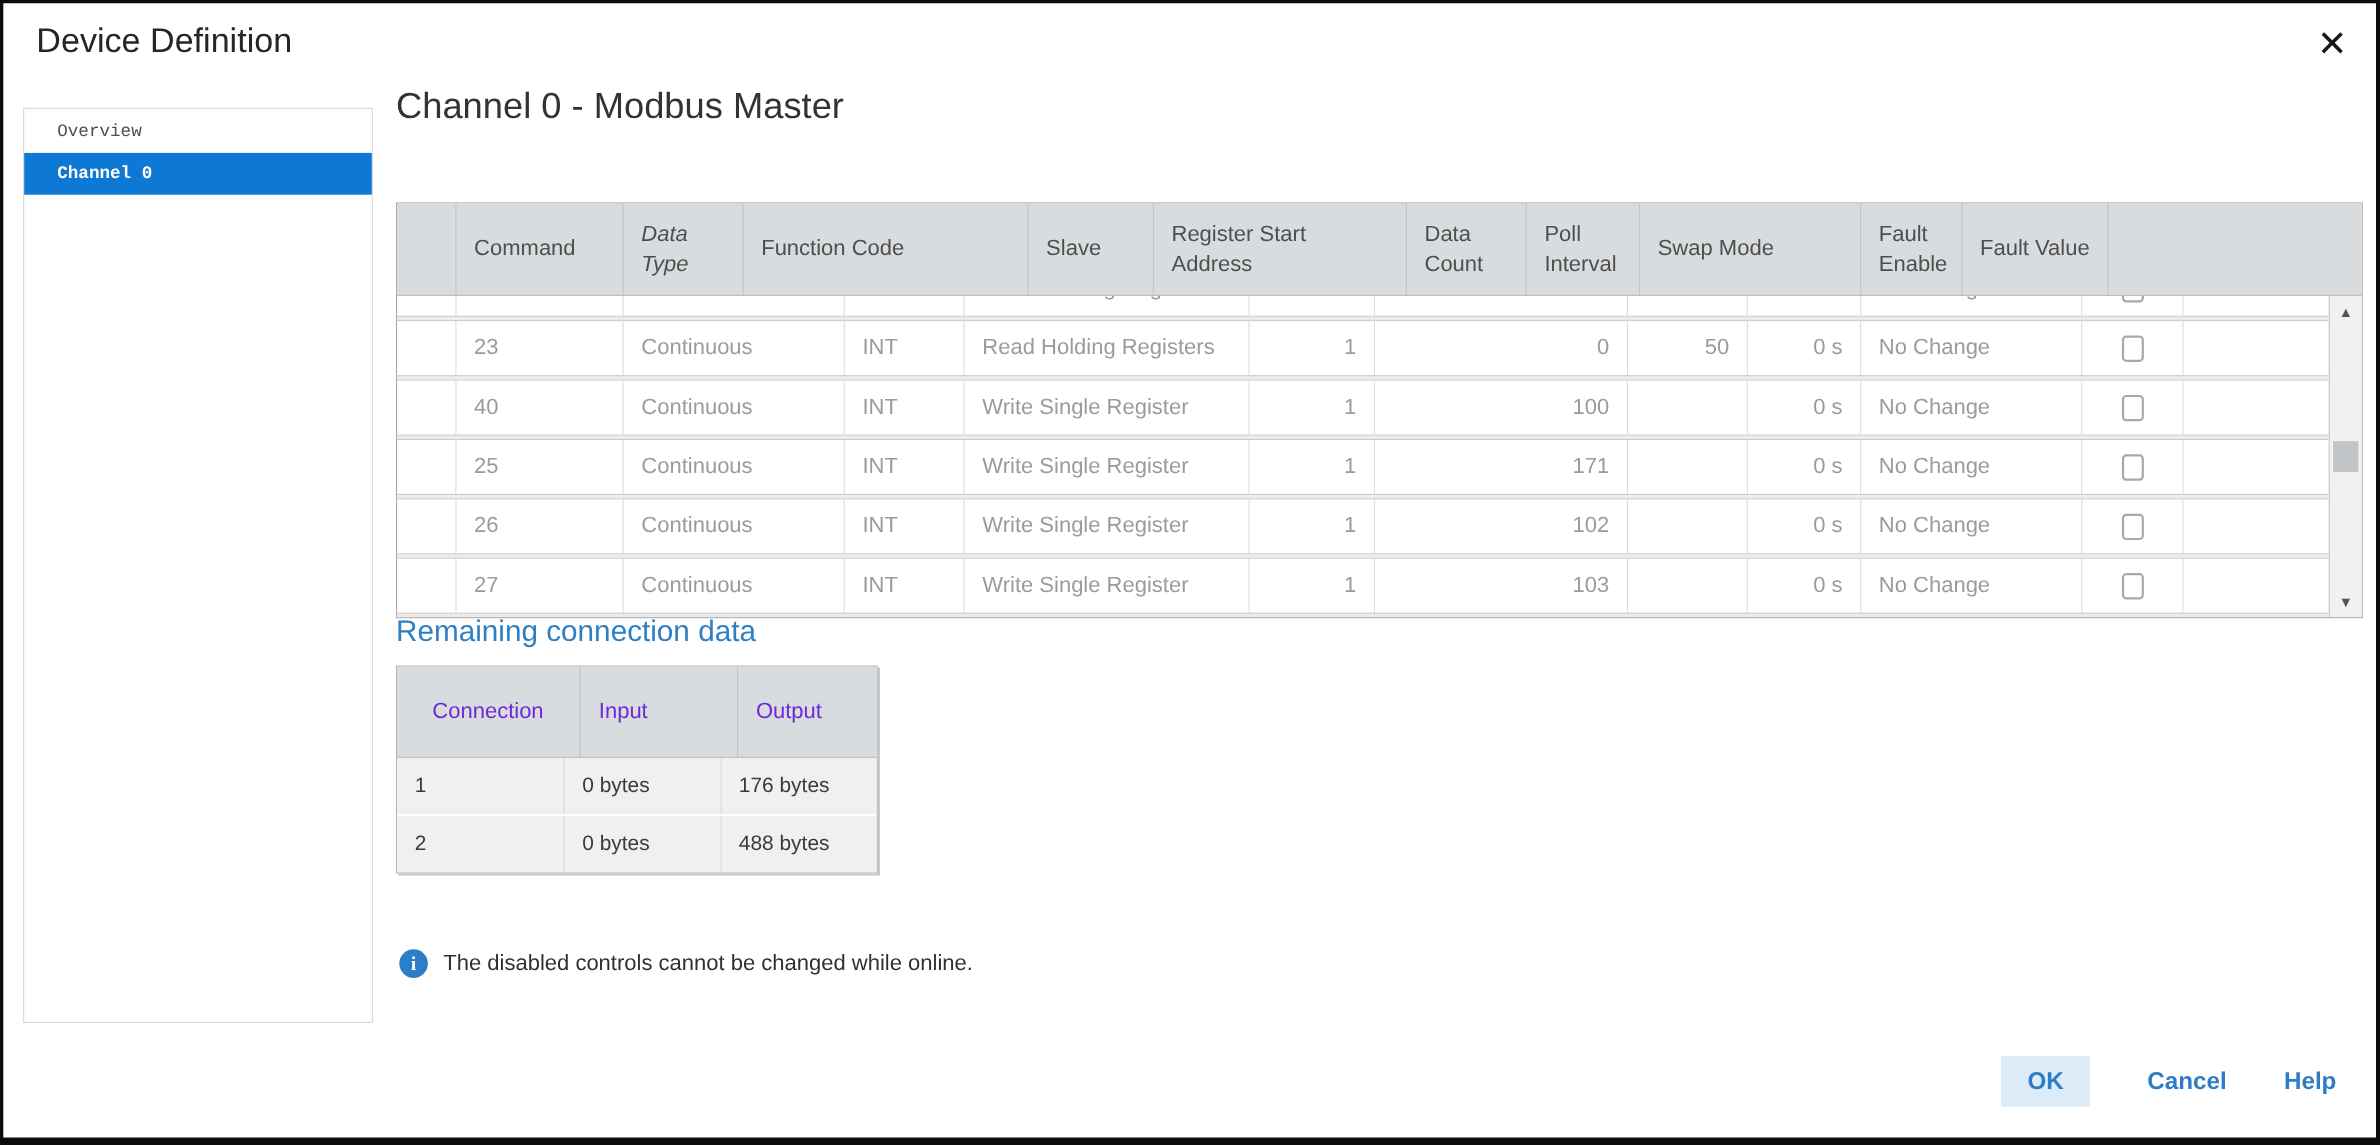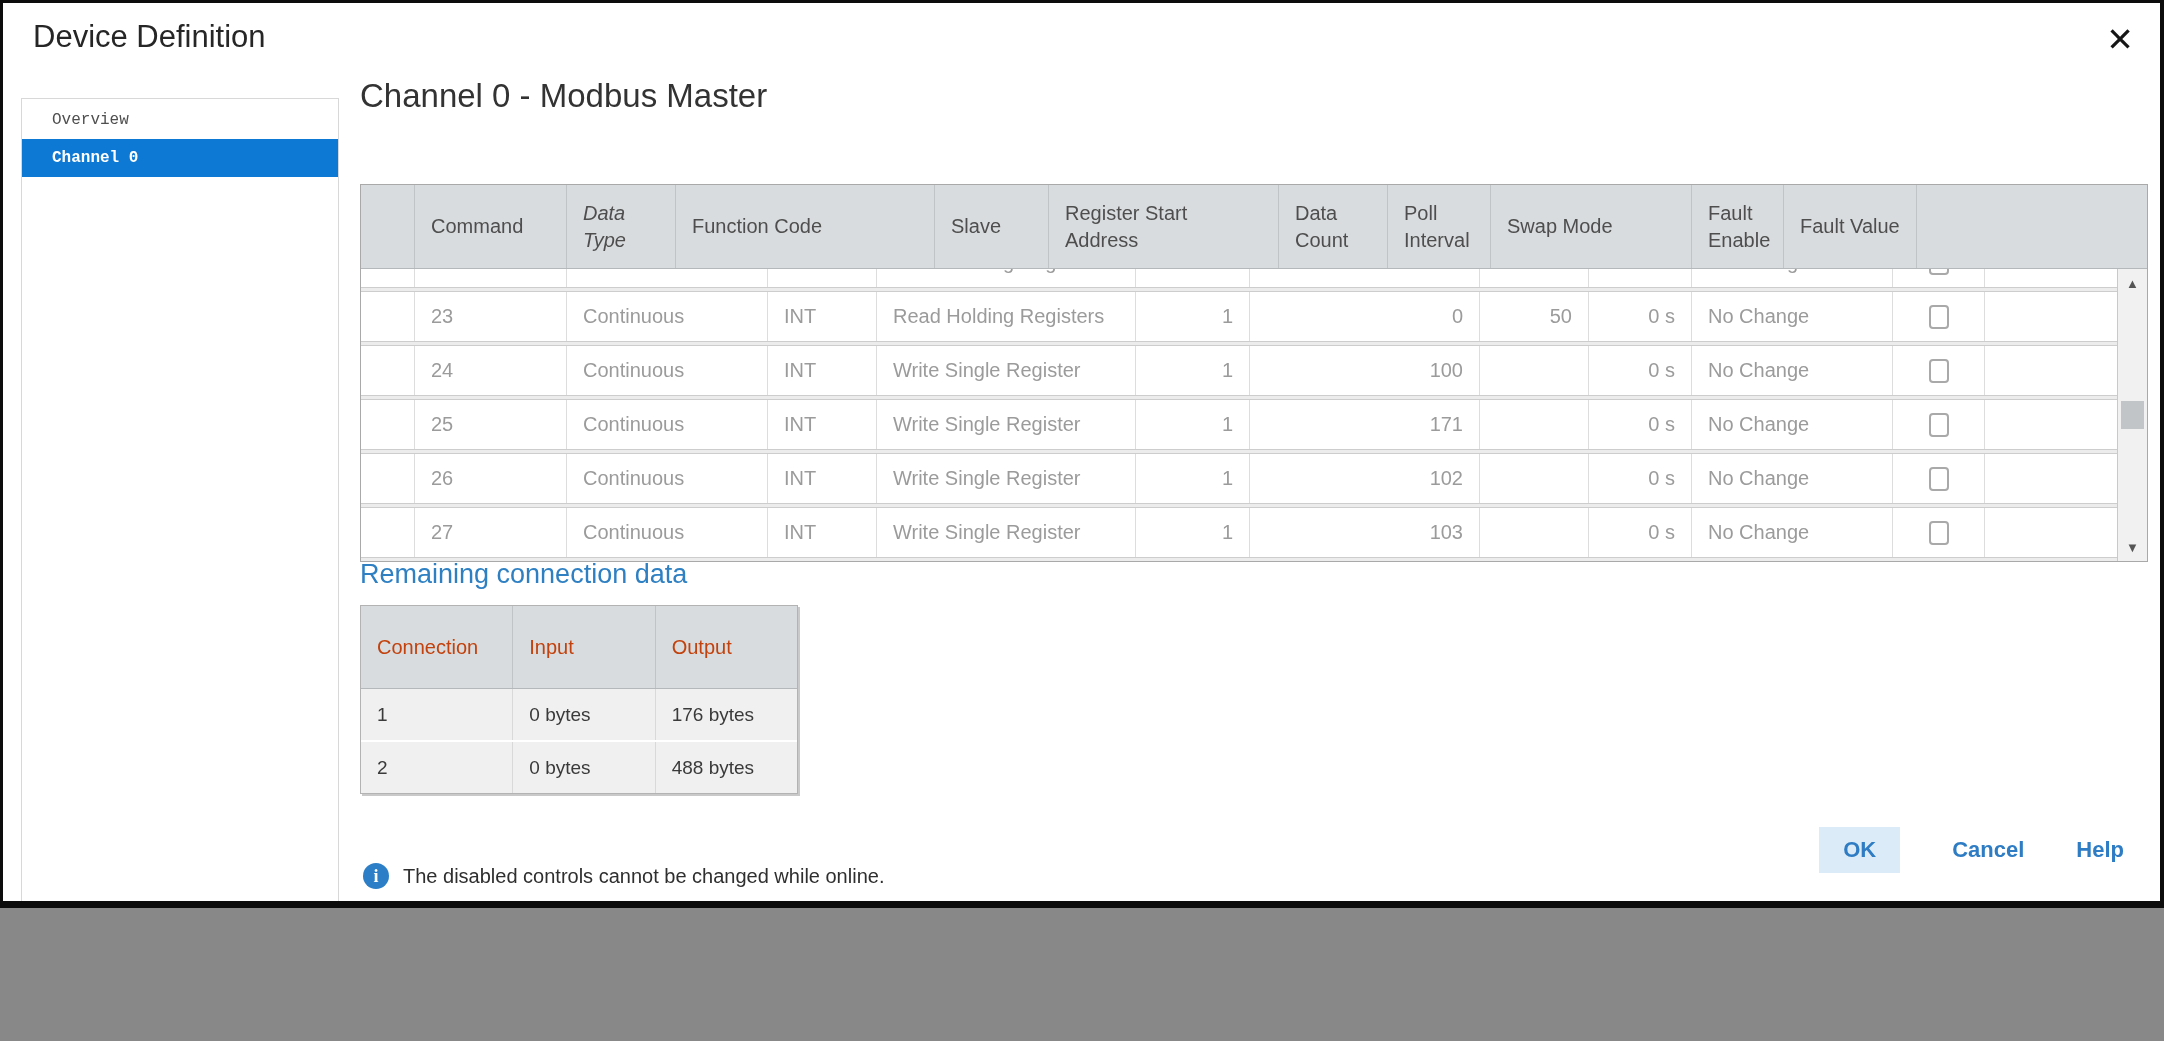--- a/index.html
+++ b/index.html
@@ -1,18 +1,18 @@
 <!DOCTYPE html>
 <html style="--accent-blue: #0d79d4; --link-blue: #2e80c3; --button-blue: #2e7cc4; --ok-bg: #dcebf8; --header-bg: #d9dcde; --disabled-text: #9b9b9b;"><head>
 <meta charset="utf-8">
 <style>
   html,body{margin:0;padding:0;background:#888;}
   *{box-sizing:border-box;}
   .dialog{
-    position:relative;width:2164px;height:908px;background:#fff;
+    position:relative;width:2164px;height:1041px;background:#fff;
     border:3px solid #0c0c0c;border-right-width:4px;border-bottom-width:7px;
     font-family:"Liberation Sans",sans-serif;overflow:hidden;
   }
   .title{position:absolute;left:30px;top:16px;font-size:31px;color:#262626;}
   .close-btn{position:absolute;right:26px;top:20px;font-size:33px;color:#161616;
     line-height:1;cursor:pointer;font-weight:400;}
   
   .sidebar{position:absolute;left:18px;top:95px;width:318px;height:832px;
     background:#fff;border:1px solid #d8d8d8;padding-top:2px;}
   .side-item{height:38px;display:flex;align-items:center;padding-left:30px;
@@ -44,22 +44,22 @@
   .sbar{width:30px;position:relative;background:#f1f1f2;border-left:1px solid #c9c9c9;}
   .sb-btn{position:absolute;left:0;width:100%;height:28px;display:flex;align-items:center;
     justify-content:center;font-size:13px;color:#555;cursor:pointer;}
   .sb-up{top:0;} .sb-down{bottom:0;}
   .sb-thumb{position:absolute;left:3px;top:132px;width:23px;height:28px;background:#c2c5c7;cursor:grab;}
   
   .conn-heading{position:absolute;left:357px;top:556px;font-size:27px;color:var(--link-blue);}
   .conn-table{position:absolute;left:357px;top:602px;width:438px;border:1px solid #b3b3b3;
     background:#fff;box-shadow:2px 2px 0 0 #c9c9c9;}
   .conn-header{display:flex;height:83px;background:var(--header-bg);border-bottom:1px solid #b4b8ba;}
-  .conn-th{display:flex;align-items:center;padding:0 16px;font-size:20px;color:#c2410c;
-    border-left:1px solid #c0c4c7;}
+  .conn-th{display:flex;align-items:center;padding:0 16px;font-size:20px;color:#6d28d9;
+    border-left:1px solid #c0c4c7;margin-left:16px;}
   .conn-th:first-child{border-left:none;}
   .conn-tr{display:flex;height:51px;background:#f0f0f1;margin-top:2px;}
   .conn-tr:first-of-type{margin-top:0;}
   .conn-td{display:flex;align-items:center;padding:0 16px;font-size:19px;color:#3a3a3a;
     border-left:1px solid #d9d9d9;}
   .conn-td:first-child{border-left:none;}
   
   .info-row{position:absolute;left:360px;top:860px;display:flex;align-items:center;gap:14px;}
   .info-icon{width:26px;height:26px;border-radius:50%;background:#2c7ec6;color:#fff;
     font-size:18px;font-weight:bold;display:flex;align-items:center;justify-content:center;
@@ -131,21 +131,21 @@
               <div class="td a-r" style="width: 109px;">50</div>
               <div class="td a-r" style="width: 103px;">0 s</div>
               <div class="td" style="width: 201px;">No Change</div>
               <div class="td a-c" style="width: 92px;">
                 <span class="cb"></span>
               </div>
               <div class="td" style="width: 133px;"></div>
             </div>
             <div class="tr">
               <div class="td a-c" style="width: 53px;"></div>
-              <div class="td" style="width: 152px;">24</div>
+              <div class="td" style="width: 152px;">40</div>
               <div class="td" style="width: 201px;">Continuous</div>
               <div class="td" style="width: 109px;">INT</div>
               <div class="td" style="width: 259px;">Write Single Register</div>
               <div class="td a-r" style="width: 114px;">1</div>
               <div class="td a-r" style="width: 230px;">100</div>
               <div class="td a-r" style="width: 109px;"></div>
               <div class="td a-r" style="width: 103px;">0 s</div>
               <div class="td" style="width: 201px;">No Change</div>
               <div class="td a-c" style="width: 92px;">
                 <span class="cb"></span>

